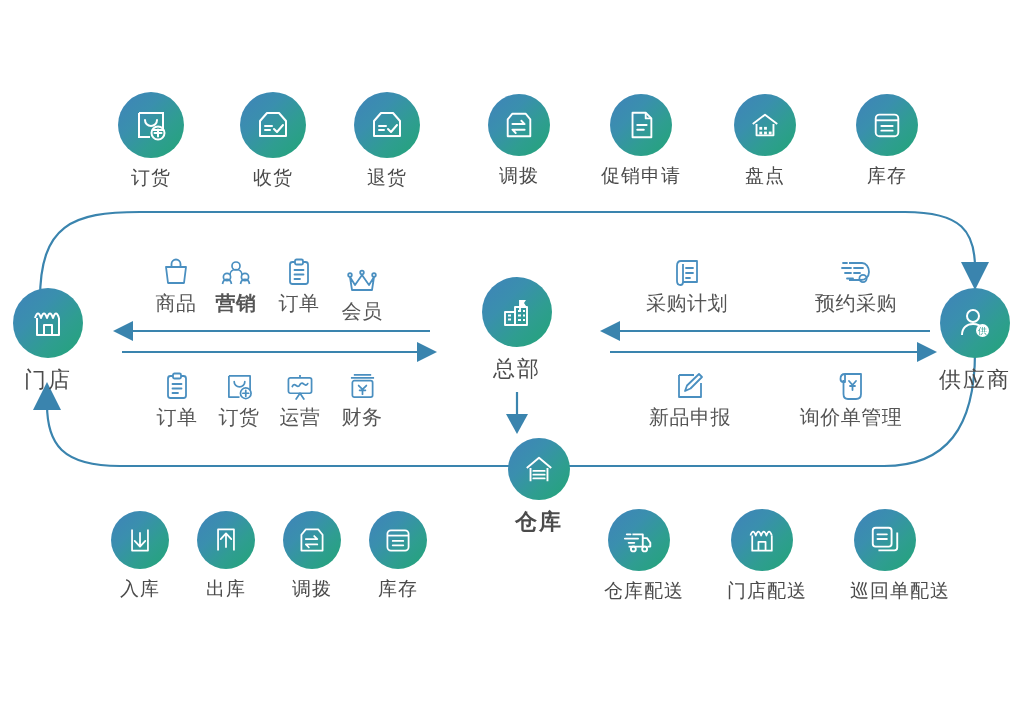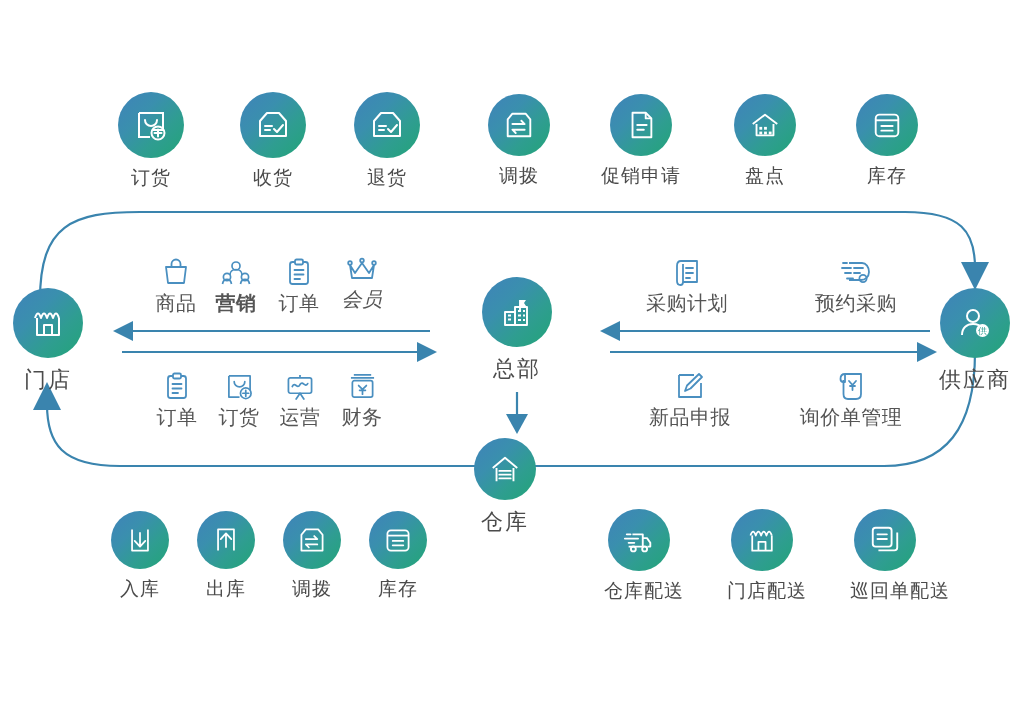--- a/index.html
+++ b/index.html
@@ -190,21 +190,21 @@
       <svg width="36" height="36" viewBox="0 0 36 36" fill="none" stroke="#ffffff" stroke-width="2" stroke-linejoin="round">
         <circle cx="16" cy="11" r="6"></circle>
         <path d="M5 30 C5 22.5 10 19 16 19 C20 19 23.5 20.5 25.5 23.5"></path>
         <circle cx="25.5" cy="25.5" r="6.5" fill="#ffffff" stroke="none"></circle>
         <text x="25.5" y="29" font-size="9" text-anchor="middle" fill="#2f9d91" stroke="none" font-family="'Liberation Sans',sans-serif">供</text>
       </svg>
     </div>
     <div class="cap">供应商</div>
   </div>
 
-  <div class="node sz-62 big" style="left:473px;top:438px;width:64px;">
+  <div class="node sz-62 big" style="left:507px;top:438px;width:64px;font-weight:bold;">
     <div class="disc">
       <svg width="32" height="32" viewBox="0 0 34 34" fill="none" stroke="#ffffff" stroke-width="2" stroke-linejoin="round">
         <path d="M4 16 L17 5 L30 16"></path>
         <path d="M8 16 V30 M26 16 V30"></path>
         <path d="M11 19 H23 M11 23 H23 M11 27 H23" stroke-linecap="round"></path>
       </svg>
     </div>
     <div class="cap">仓库</div>
   </div>
 
@@ -312,21 +312,21 @@
     <div class="gl">
       <svg width="24" height="28" viewBox="0 0 24 28" fill="none" stroke="#4a8fc0" stroke-width="1.8" stroke-linejoin="round">
         <rect x="3" y="4" width="18" height="22" rx="2.5"></rect>
         <rect x="8" y="1.5" width="8" height="5" rx="1.5" fill="#ffffff"></rect>
         <path d="M7.5 12 H16.5 M7.5 16.5 H16.5 M7.5 21 H13" stroke-linecap="round"></path>
       </svg>
     </div>
     <div class="fcap">订单</div>
   </div>
 
-  <div class="feat" style="left:314px;top:248px;font-style:italic;">
+  <div class="feat" style="left:314px;top:260px;">
     <div class="gl">
       <svg width="30" height="26" viewBox="0 0 30 26" fill="none" stroke="#4a8fc0" stroke-width="1.8" stroke-linejoin="round">
         <path d="M3 9 L8 17 L15 7 L22 17 L27 9 L25 22 H5 Z"></path>
         <circle cx="3" cy="7" r="1.8"></circle>
           <circle cx="15" cy="4.5" r="1.8"></circle>
           <circle cx="27" cy="7" r="1.8"></circle>
       </svg>
     </div>
     <div class="fcap">会员</div>
   </div>

